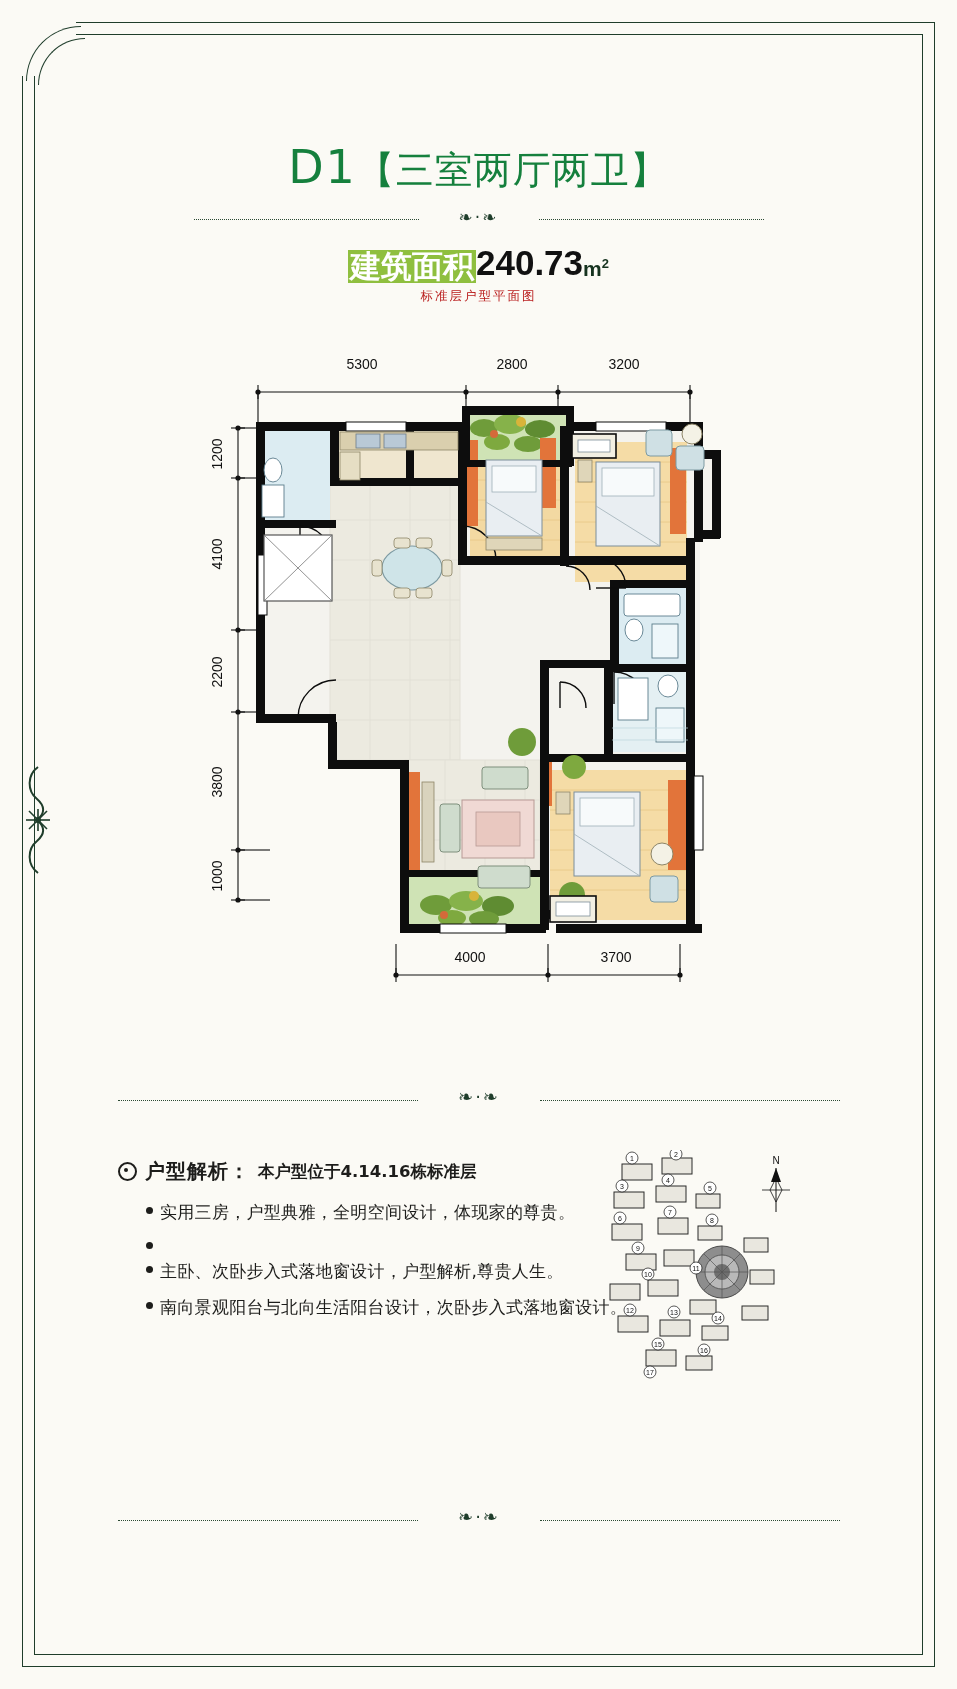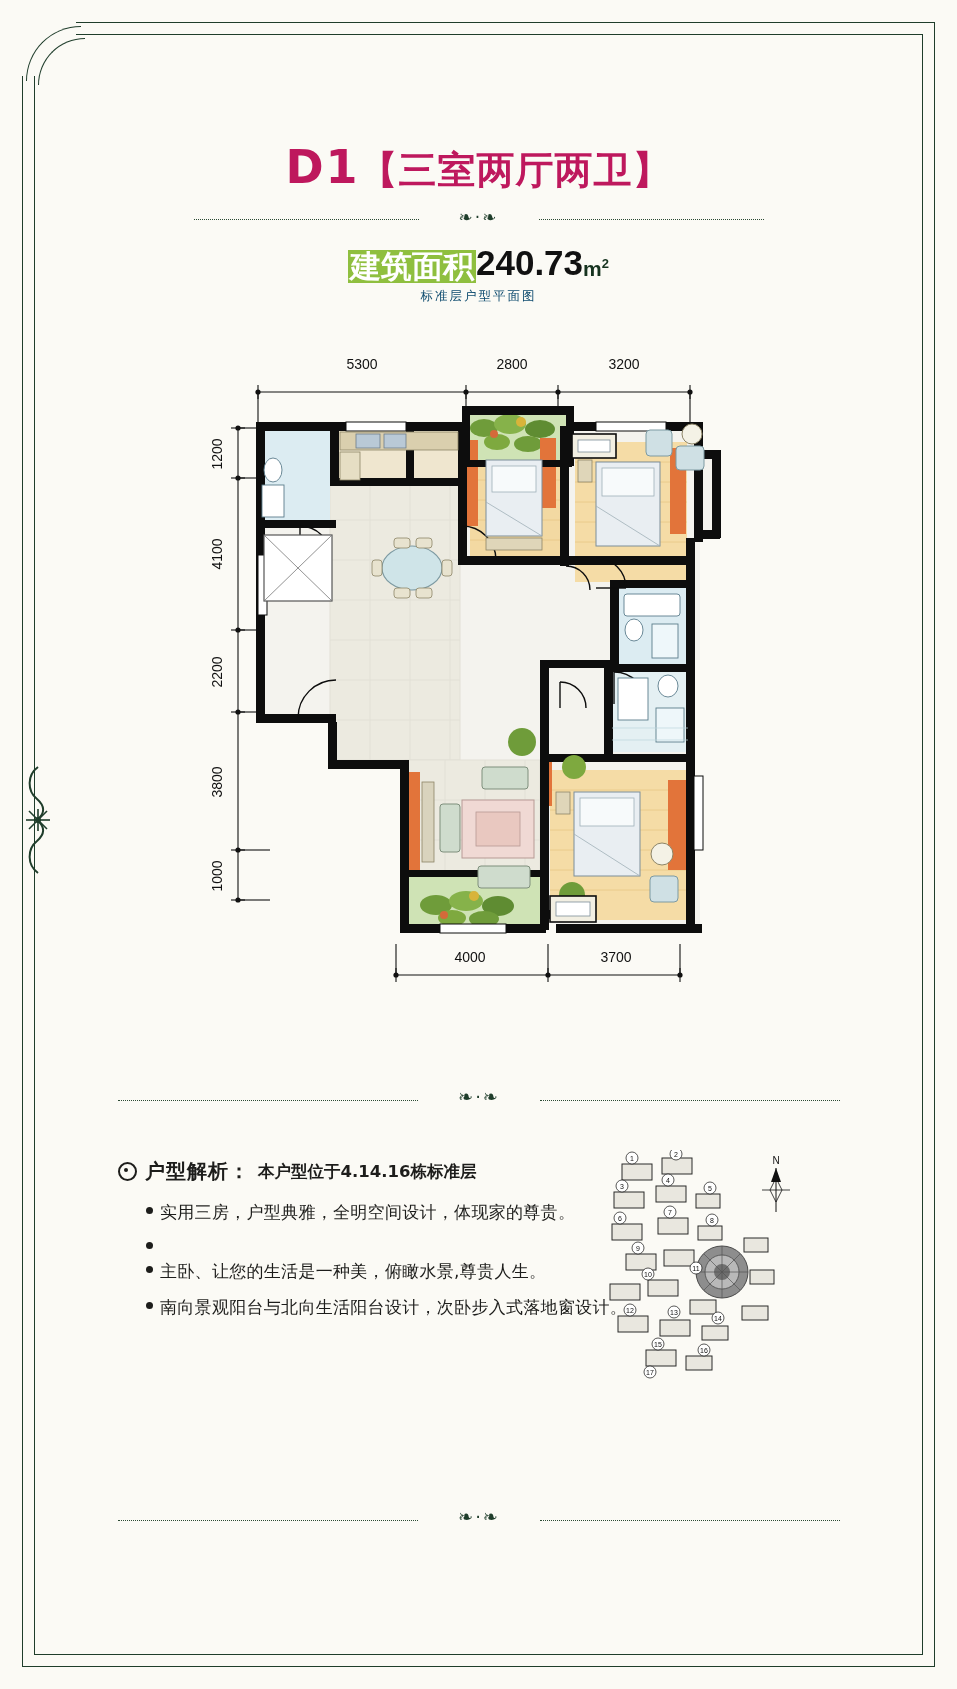--- a/index.html
+++ b/index.html
@@ -33,22 +33,22 @@
     border-left:1px solid #1f3d2b;border-top:1px solid #1f3d2b;
     border-top-left-radius:48px;
   }
   .side-orn{
     position:absolute;left:18px;top:760px;width:40px;height:120px;
     display:flex;align-items:center;justify-content:center;color:#1f3d2b;
   }
   
   .header{position:absolute;left:0;right:0;top:140px;text-align:center;}
   .title-row{
-    font-size:42px;font-weight:bold;letter-spacing:1px;
-    color:#be185d;
+    font-size:42px;font-weight:normal;letter-spacing:1px;
+    color:#15803d;
   }
   .title-row .code{font-size:46px;letter-spacing:2px;}
   .title-row .rooms{font-size:38px;}
   .divider{
     width:570px;margin:14px auto 0;position:relative;height:18px;
   }
   .divider:before,.divider:after{
     content:"";position:absolute;top:9px;height:1px;width:225px;
     border-top:1px dotted #2b4a33;
   }
@@ -62,21 +62,21 @@
     margin-top:15px;font-size:34px;font-weight:bold;color:#16331f;
     display:flex;align-items:flex-end;justify-content:center;gap:0;
   }
   .area-label{
     background:#8fbf3f;color:#ffffff;padding:0 2px;font-size:31px;line-height:1.05;
   }
   .area-value{font-size:35px;color:#111;}
   .area-unit{font-size:21px;position:relative;top:-2px;}
   .area-unit sup{font-size:13px;}
   .sub-caption{
-    margin-top:5px;font-size:12.5px;letter-spacing:2px;color:#0c4a6e;
+    margin-top:5px;font-size:12.5px;letter-spacing:2px;color:#b91c1c;
   }
   
   .plan-wrap{position:absolute;left:0;top:330px;width:788px;height:690px;}
   .plan-svg{position:absolute;left:0;top:0;}
   
   .divider-mid{
     position:absolute;left:118px;top:1090px;width:722px;height:20px;
   }
   .divider-mid:before,.divider-mid:after{
     content:"";position:absolute;top:10px;height:1px;width:300px;
@@ -503,21 +503,21 @@
   <ul>
     <li>
         <span class="dot"></span>
         <span class="fonts-cjk">实用三房，户型典雅，全明空间设计，体现家的尊贵。</span>
       </li>
     <li>
         <span class="dot"></span>
       </li>
     <li>
         <span class="dot"></span>
-        <span class="fonts-cjk">主卧、让您的生活是一种美，俯瞰水景,尊贵人生。</span>
+        <span class="fonts-cjk">主卧、次卧步入式落地窗设计，户型解析,尊贵人生。</span>
       </li>
     <li>
         <span class="dot"></span>
         <span class="fonts-cjk">南向景观阳台与北向生活阳台设计，次卧步入式落地窗设计。</span>
       </li>
   </ul>
 </div>
 
 <div class="siteplan">
 <svg width="230" height="240" viewBox="0 0 230 240">

